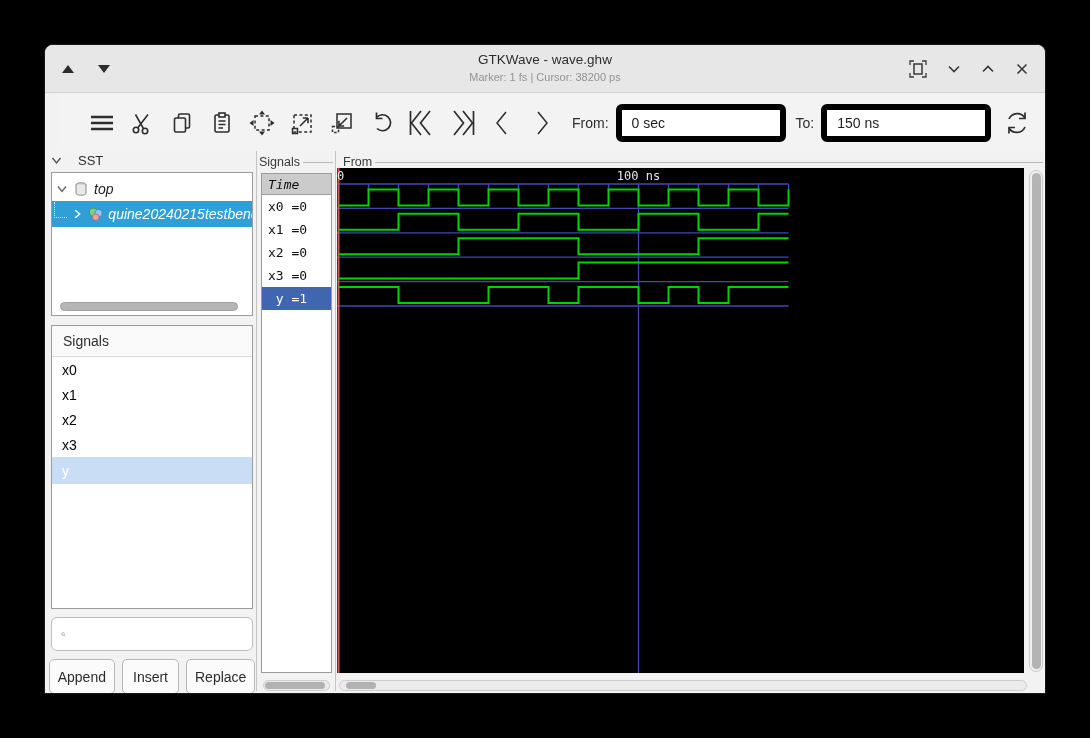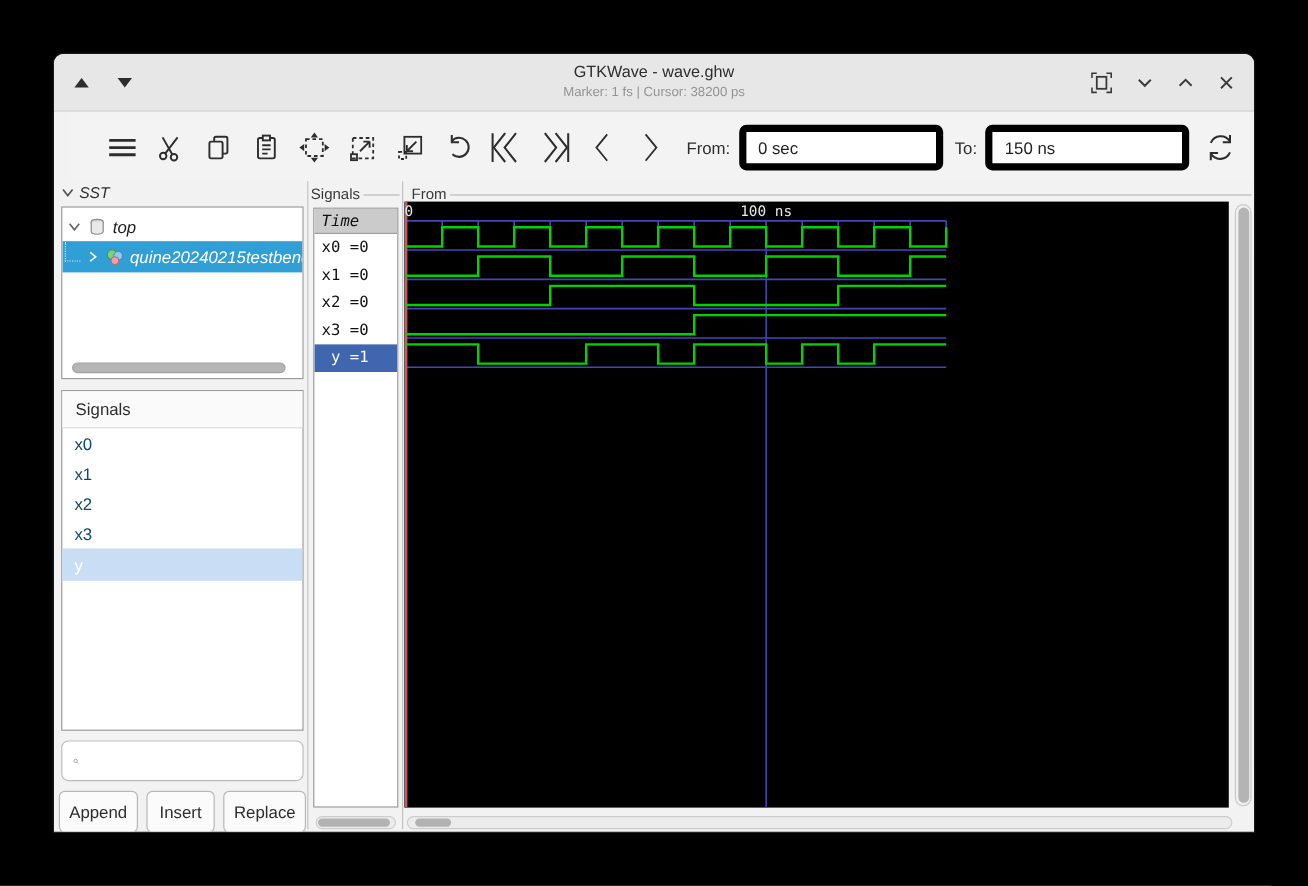--- a/index.html
+++ b/index.html
@@ -26,31 +26,31 @@
   .tool svg{display:block;}
   .tb-field-label{font-size:14px;color:#2d2d2d;margin:0 7px 0 10px;}
   .tb-input{width:170px;height:38px;border:6px solid #000000;border-radius:6px;background:#fff;
     font-size:14px;color:#222;padding:0 10px;font-family:"Liberation Sans",sans-serif;outline:none;}
   
   .main{position:absolute;left:0;top:106px;width:1002px;height:544px;background:#f2f2f2;}
   .frame-label{display:flex;align-items:center;font-size:12.5px;color:#3a3a3a;}
   .frame-label .tail{flex:1;border-top:1px solid #b9b9b9;margin-left:3px;}
   .panel-box{background:#fff;border:1px solid #9b9b9b;position:absolute;}
   
-  .sst-head{position:absolute;left:6px;top:2px;display:flex;align-items:center;gap:4px;font-size:13px;color:#2d2d2d;font-style:italic;}
+  .sst-head{position:absolute;left:6px;top:2px;display:flex;align-items:center;gap:16px;font-size:13px;color:#2d2d2d;}
   .tree-box{left:6px;top:21px;width:202px;height:144px;overflow:hidden;font-style:italic;}
   .tree-row{height:25px;display:flex;align-items:center;font-size:14px;color:#1c1c1c;padding-left:4px;gap:5px;}
   .tree-row.sel{background:#2f9fd6;color:#fff;height:26px;padding-left:2px;}
   .tree-dots{width:14px;height:16px;border-left:1px dotted #cfe7f4;border-bottom:1px dotted #cfe7f4;margin-top:-8px;}
   .tree-scroll{position:absolute;left:8px;bottom:4px;width:178px;height:9px;background:#b5b5b5;border-radius:5px;border:1px solid #a2a2a2;}
   
   .siglist{left:6px;top:174px;width:202px;height:284px;}
   .siglist-head{height:31px;background:#fafafa;border-bottom:1px solid #dcdcdc;display:flex;align-items:center;
     padding-left:11px;font-size:14px;color:#2d2d2d;}
-  .sigrow{height:25px;display:flex;align-items:center;padding-left:10px;font-size:14px;color:#0c4a6e;}
+  .sigrow{height:25px;display:flex;align-items:center;padding-left:10px;font-size:14px;color:#000000;}
   .sigrow.sel{background:#c9def5;color:#fff;height:27px;}
   .searchbox{position:absolute;left:6px;top:466px;width:202px;height:34px;background:#fff;border:1px solid #bdbdbd;
     border-radius:6px;display:flex;align-items:center;padding-left:9px;gap:6px;}
   .searchbox input{border:none;outline:none;flex:1;height:100%;font-size:13px;background:transparent;}
   .btnrow{position:absolute;left:4px;top:508px;width:206px;display:flex;gap:7px;}
   .gbtn{height:35px;background:#fbfbfb;border:1px solid #b7b7b7;border-radius:5px;font-size:14px;color:#2d2d2d;
     display:flex;align-items:center;justify-content:center;font-family:"Liberation Sans",sans-serif;}
   
   .mid-label{position:absolute;left:214px;top:4px;width:74px;}
   .mid-box{left:216px;top:22px;width:71px;height:500px;overflow:hidden;font-family:"DejaVu Sans Mono",monospace;}

